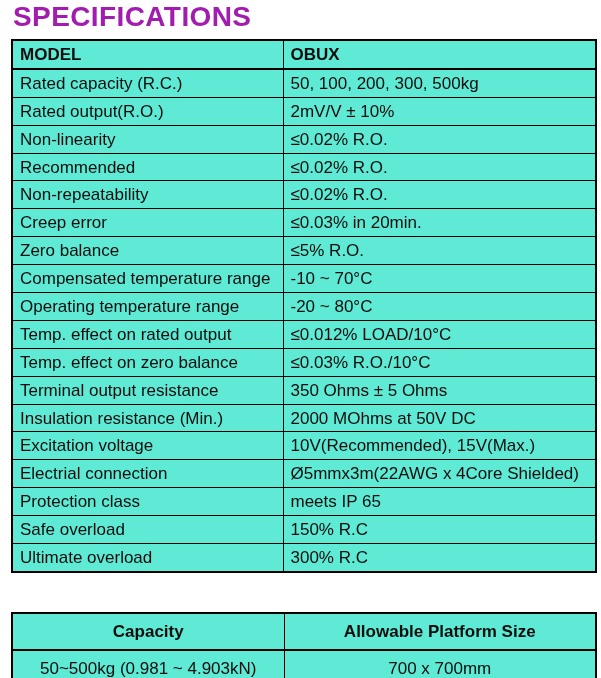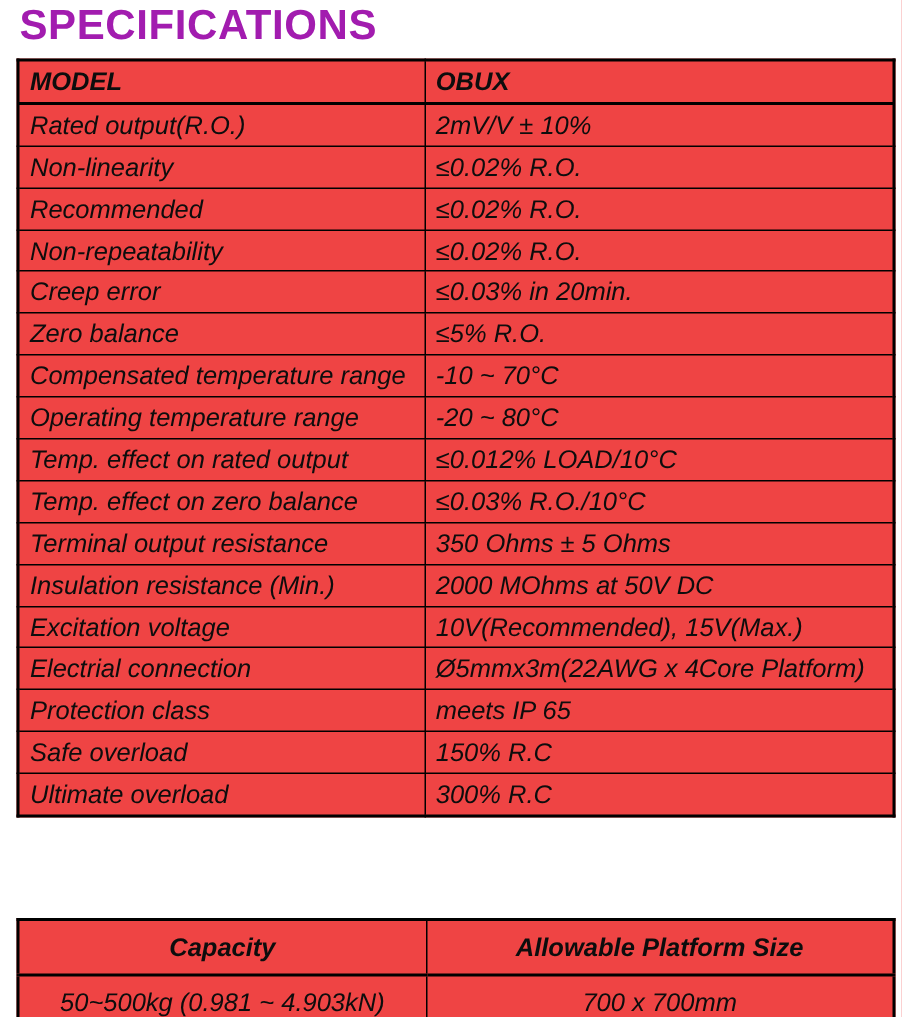--- a/index.html
+++ b/index.html
@@ -20,22 +20,21 @@
     left: 13px;
     top: 1px;
     font-size: 28px;
     font-weight: bold;
     letter-spacing: 0.4px;
     color: #a21caf;
   }
   table {
     border-collapse: collapse;
     table-layout: fixed;
-    background: #ef4444;
-    font-style: italic;
+    background: #5eead4;
   }
   .spec-table {
     position: absolute;
     left: 11px;
     top: 39px;
     width: 584px;
     border: 2px solid #000;
   }
   .spec-table th,
   .spec-table td {
@@ -91,20 +90,24 @@
     <col class="col-value">
   </colgroup>
   <thead>
     <tr>
       <th>MODEL</th>
       <th>OBUX</th>
     </tr>
   </thead>
   <tbody>
     <tr>
+        <td>Rated capacity (R.C.)</td>
+        <td>50, 100, 200, 300, 500kg</td>
+      </tr>
+    <tr>
         <td>Rated output(R.O.)</td>
         <td>2mV/V ± 10%</td>
       </tr>
     <tr>
         <td>Non-linearity</td>
         <td>≤0.02% R.O.</td>
       </tr>
     <tr>
         <td>Recommended</td>
         <td>≤0.02% R.O.</td>
@@ -144,21 +147,21 @@
     <tr>
         <td>Insulation resistance (Min.)</td>
         <td>2000 MOhms at 50V DC</td>
       </tr>
     <tr>
         <td>Excitation voltage</td>
         <td>10V(Recommended), 15V(Max.)</td>
       </tr>
     <tr>
         <td>Electrial connection</td>
-        <td>Ø5mmx3m(22AWG x 4Core Platform)</td>
+        <td>Ø5mmx3m(22AWG x 4Core Shielded)</td>
       </tr>
     <tr>
         <td>Protection class</td>
         <td>meets IP 65</td>
       </tr>
     <tr>
         <td>Safe overload</td>
         <td>150% R.C</td>
       </tr>
     <tr>

